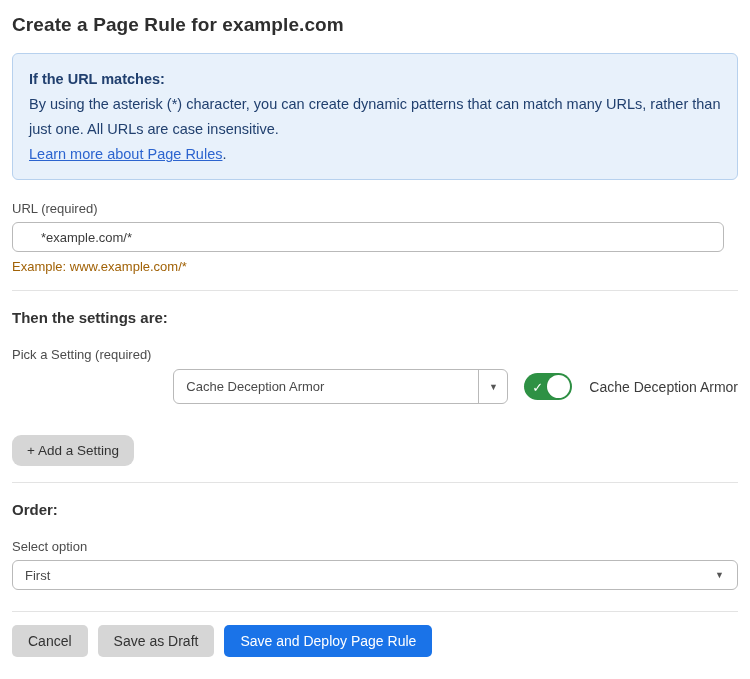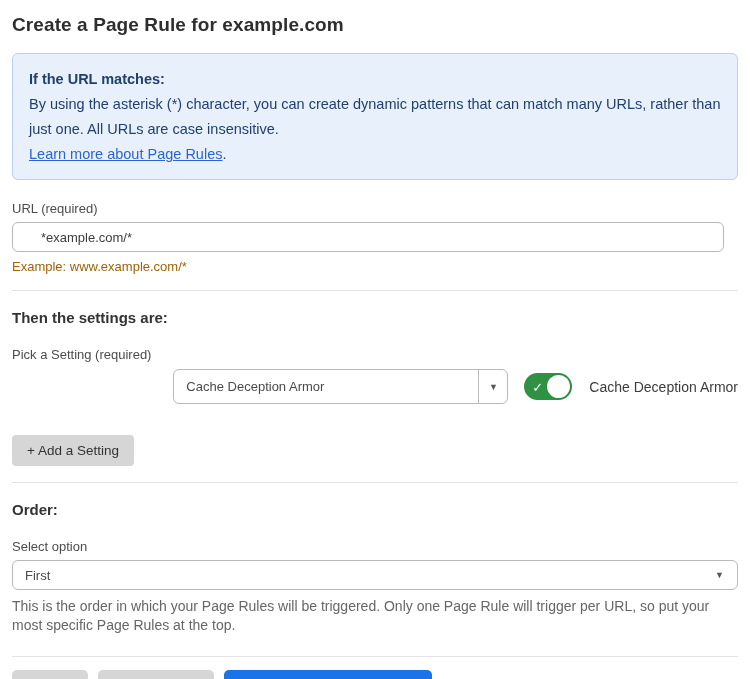--- a/index.html
+++ b/index.html
@@ -156,21 +156,21 @@
     display: inline-block;
     border: none;
     border-radius: 4px;
     font-size: 13.5px;
     font-family: "Liberation Sans", "DejaVu Sans", sans-serif;
     cursor: pointer;
     color: #333;
     background: #d6d6d6;
     padding: 8px 15px;
   }
-  .add-setting-btn { margin-top: 31px; }
+  .add-setting-btn { margin-top: 31px; border-radius: 9px; }
 
   .order-select {
     margin-top: 6px;
     width: 726px;
     height: 30px;
   }
   .order-select .caret {
     padding-right: 13px;
     color: #555;
     font-size: 9px;
@@ -241,21 +241,20 @@
 
   <div class="section-heading">Order:</div>
 
   <div class="field-label">Select option</div>
 
   <div class="select-box order-select">
     <span class="select-value">First</span>
     <span class="caret">▼</span>
   </div>
 
-  <div class="order-helper">This is the order in which your Page Rules will be triggered. Only one Page Rule will trigger per URL, so put your most specific Page Rules at the top.</div>
 
   <hr class="divider footer-divider">
 
   <div class="footer">
     <button class="btn">Cancel</button>
     <button class="btn">Save as Draft</button>
     <button class="btn btn-primary">Save and Deploy Page Rule</button>
   </div>
 
 </div>

